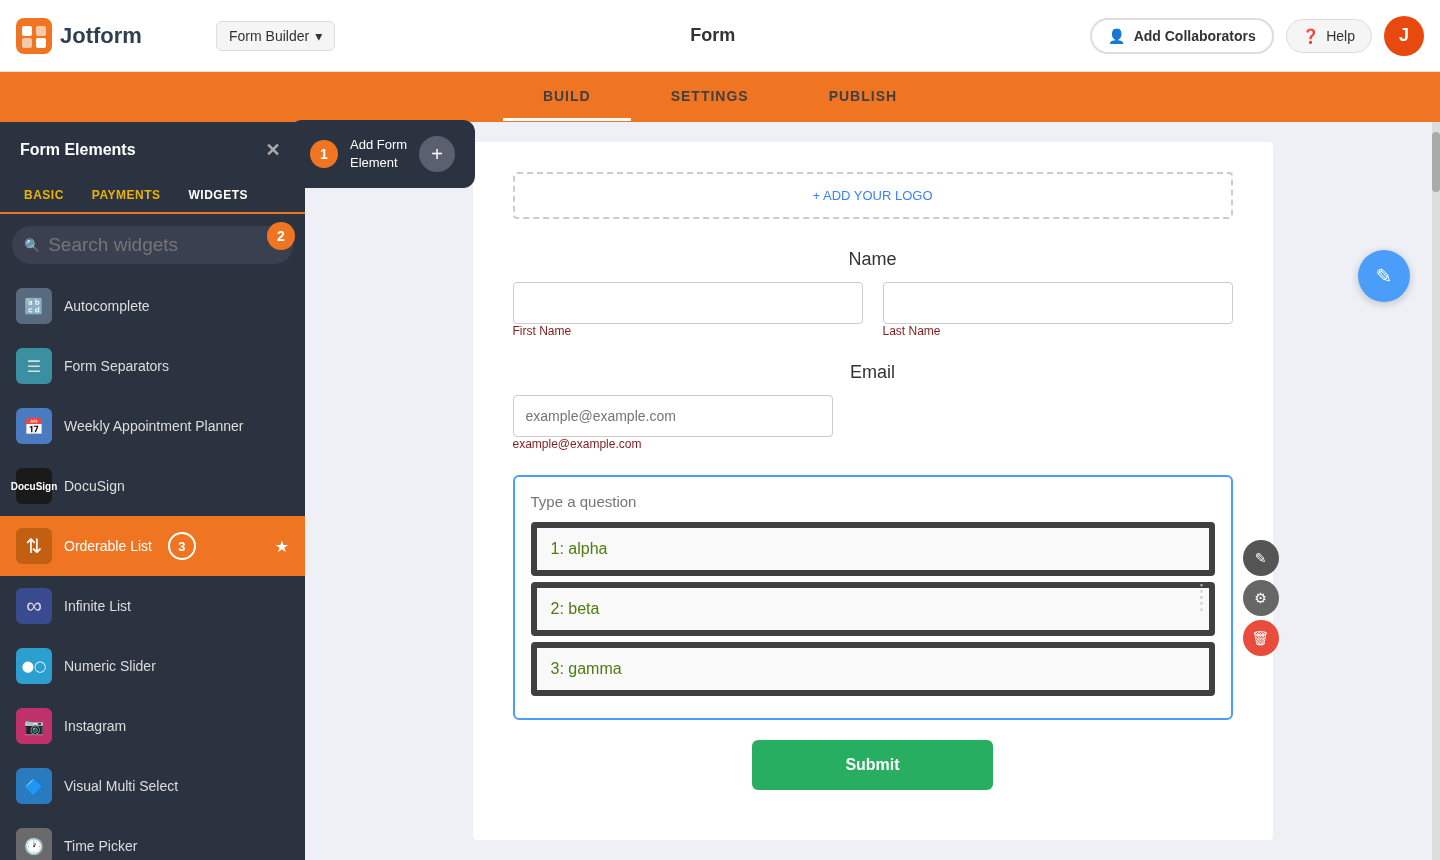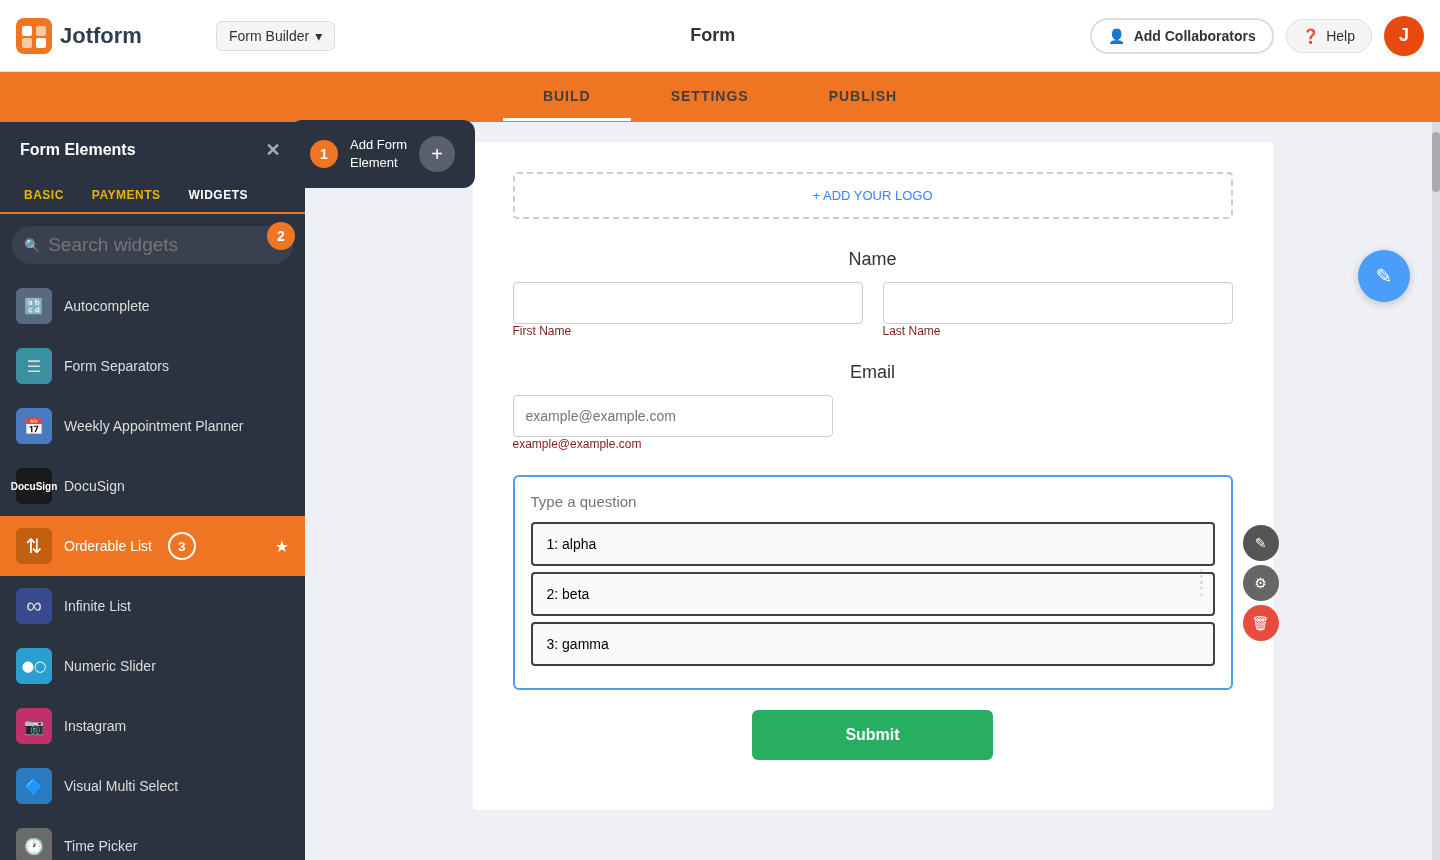--- a/index.html
+++ b/index.html
@@ -142,22 +142,22 @@
     
     .orderable-widget {
       border: 2px solid #4a9df8; border-radius: 6px; padding: 16px;
       background: #fff; position: relative;
     }
     .question-input {
       width: 100%; border: none; outline: none; font-size: 15px; color: #aaa;
       margin-bottom: 12px; background: transparent;
     }
     .order-item {
-      border: 2px solid #404040; border-radius: 4px; padding: 12px 14px;
-      margin-bottom: 6px; font-size: 14px; color: #000000; background: #f9f9f9;
+      border: 6px solid #404040; border-radius: 4px; padding: 12px 14px;
+      margin-bottom: 6px; font-size: 16px; color: #4d7c0f; background: #f9f9f9;
     }
 
     
     .widget-actions {
       position: absolute; right: -46px; top: 50%;
       transform: translateY(-50%);
       display: flex; flex-direction: column; gap: 4px;
     }
     .action-btn {
       width: 36px; height: 36px; border-radius: 50%;

